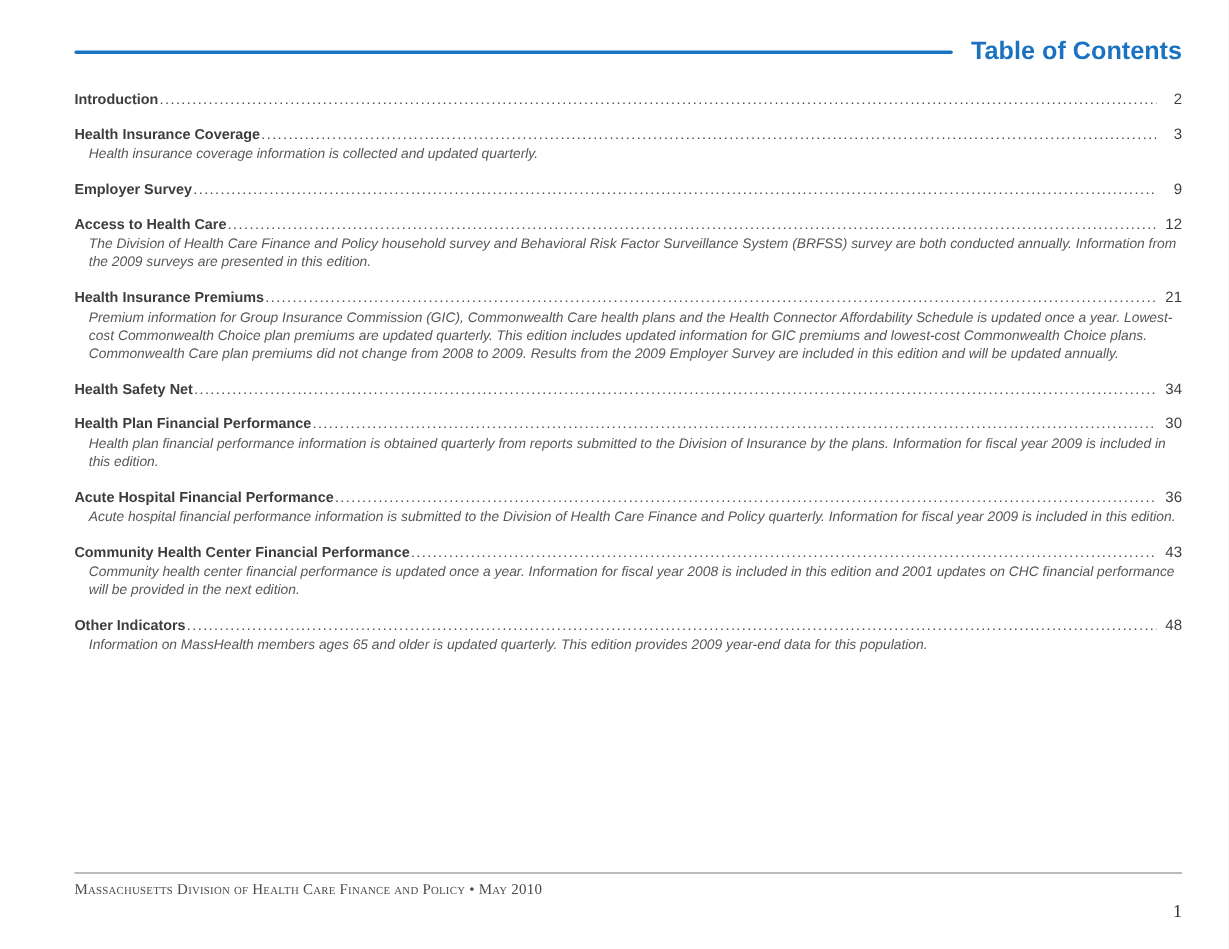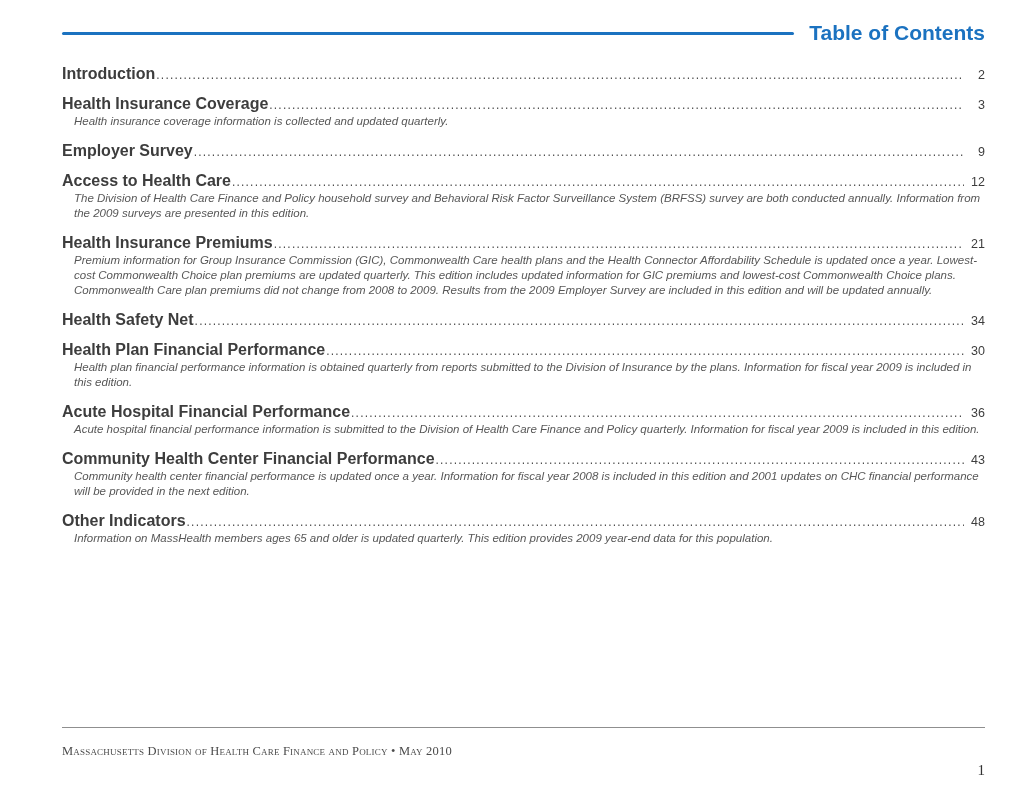--- a/index.html
+++ b/index.html
@@ -10,40 +10,40 @@
   }
   html,body{margin:0;padding:0;background:#e8e8e8;}
   body{width:1024px;height:791px;font-family:"Liberation Sans",sans-serif;}
   .page{
     position:relative;width:1024px;height:791px;background:#ffffff;
     overflow:hidden;box-sizing:border-box;
   }
   .content{margin:0 39px 0 62px;}
 
   
-  .toc-header{display:flex;align-items:center;padding-top:21px;}
+  .toc-header{display:flex;align-items:center;padding-top:31px;}
   .header-rule{flex:1;height:3px;background:var(--blue);margin-right:15px;border-radius:2px;}
   .toc-label{margin:0;font-size:21px;font-weight:bold;color:var(--blue);white-space:nowrap;}
 
   
   .section-title{margin:31px 0 0 0;font-size:25px;font-weight:bold;color:#3a3a3a;letter-spacing:0.2px;}
 
   
   .toc-list{margin-top:21px;}
   .toc-entry{margin-bottom:14px;}
   .toc-row{display:flex;align-items:baseline;}
-  .toc-title{font-weight:bold;font-size:16px;line-height:15px;color:var(--title-color);white-space:nowrap;text-align:center;}
+  .toc-title{font-weight:bold;font-size:12px;line-height:15px;color:var(--title-color);white-space:nowrap;text-align:center;}
   .toc-dots{flex:1;overflow:hidden;white-space:nowrap;font-size:12px;color:var(--dots-color);letter-spacing:1.2px;margin:0 3px 0 1px;}
   .toc-page{font-size:12.5px;color:var(--title-color);min-width:18px;text-align:right;white-space:nowrap;}
   .toc-desc{margin:2px 0 0 12px;font-style:italic;font-size:11.5px;line-height:15px;color:var(--desc-color);}
 
   
   .page-footer{position:absolute;left:62px;right:39px;top:727px;}
   .footer-rule{height:1px;background:#8f8f8f;}
-  .footer-publisher{margin-top:16px;font-family:"Liberation Serif",serif;font-variant:small-caps;font-size:12.5px;color:#4b4b4b;letter-spacing:0.2px;}
+  .footer-publisher{margin-top:6px;font-family:"Liberation Serif",serif;font-variant:small-caps;font-size:12.5px;color:#4b4b4b;letter-spacing:0.2px;}
   .footer-page-number{margin-top:3px;text-align:right;font-family:"Liberation Serif",serif;font-size:15px;color:#333333;}
 </style>
 </head>
 <body>
 
 <div class="page">
   <div class="content">
 
     <header class="toc-header">
       <div class="header-rule"></div>

